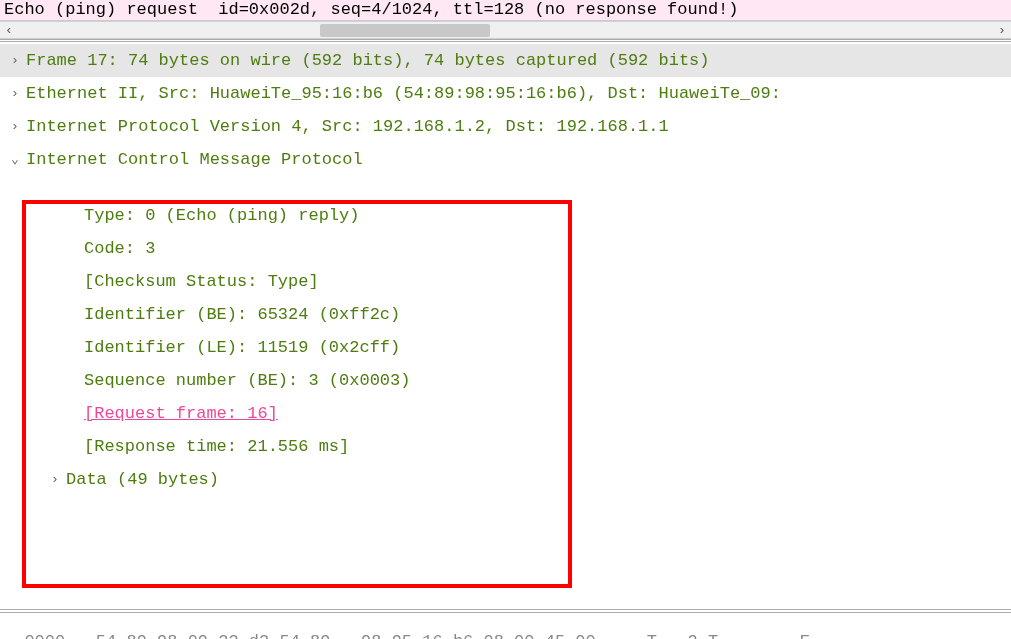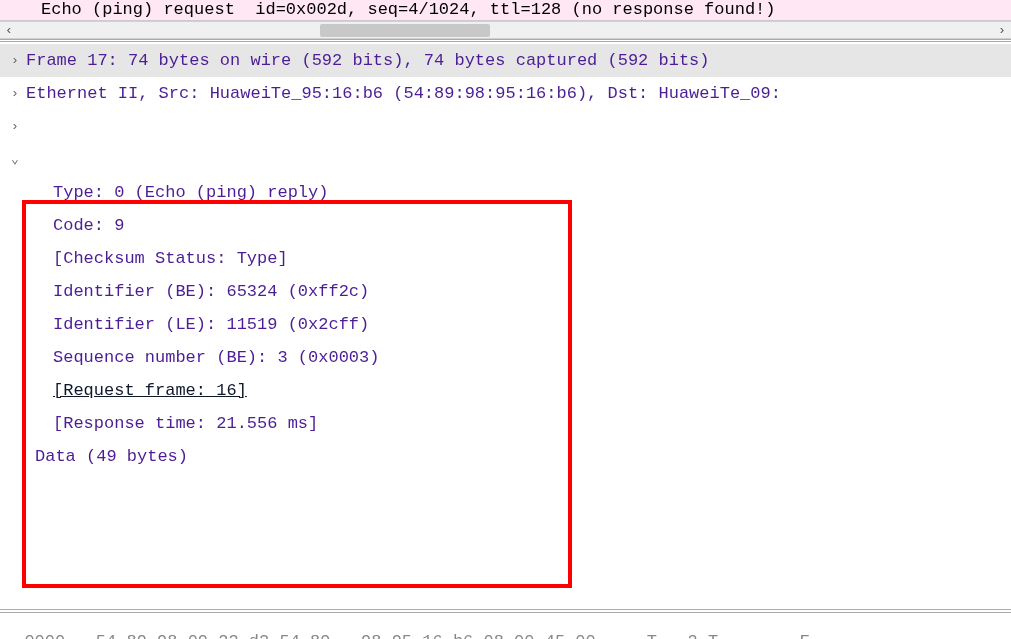--- a/index.html
+++ b/index.html
@@ -15,21 +15,20 @@
     .packet-list {
       background: #ffe8f4;
       padding: 0 4px;
       border-bottom: 1px solid #ccc;
     }
     .packet-row {
       white-space: pre;
       line-height: 20px;
       color: #000;
       overflow: hidden;
-      margin-left: 37px;
     }
     .hscroll {
       height: 18px;
       background: #f0f0f0;
       border-top: 1px solid #d0d0d0;
       border-bottom: 1px solid #d0d0d0;
       position: relative;
     }
     .hscroll-arrow-left, .hscroll-arrow-right {
       position: absolute;
@@ -76,27 +75,27 @@
     .expander {
       width: 22px;
       display: inline-flex;
       align-items: center;
       justify-content: center;
       color: #666;
       font-size: 13px;
       user-select: none;
     }
     .row-text {
-      color: #4c1d95;
+      color: #4d7c0f;
     }
-    .child-indent { padding-left: 13px; }
+    .child-indent { padding-left: 44px; margin-top: 23px; }
     .child-indent .tree-row { padding-left: 0; }
     .leaf-indent { padding-left: 40px; }
     .link-text {
-      color: #0f172a;
+      color: #ec4899;
       text-decoration: underline;
     }
     .red-box {
       position: absolute;
       border: 4px solid #ff0000;
       left: 22px;
       top: 200px;
       width: 550px;
       height: 388px;
       pointer-events: none;
@@ -143,30 +142,32 @@
   <div class="tree-row selected">
     <span class="expander">›</span>
     <span class="row-text">Frame 17: 74 bytes on wire (592 bits), 74 bytes captured (592 bits)</span>
   </div>
   <div class="tree-row">
     <span class="expander">›</span>
     <span class="row-text">Ethernet II, Src: HuaweiTe_95:16:b6 (54:89:98:95:16:b6), Dst: HuaweiTe_09:</span>
   </div>
   <div class="tree-row">
     <span class="expander">›</span>
+    <span class="row-text">Internet Protocol Version 4, Src: 192.168.1.2, Dst: 192.168.1.1</span>
   </div>
   <div class="tree-row">
     <span class="expander">⌄</span>
+    <span class="row-text">Internet Control Message Protocol</span>
   </div>
   <div class="child-indent">
     <div class="tree-row">
       <span class="leaf-indent row-text">Type: 0 (Echo (ping) reply)</span>
     </div>
     <div class="tree-row">
-      <span class="leaf-indent row-text">Code: 9</span>
+      <span class="leaf-indent row-text">Code: 3</span>
     </div>
     <div class="tree-row">
       <span class="leaf-indent row-text">[Checksum Status: Type]</span>
     </div>
     <div class="tree-row">
       <span class="leaf-indent row-text">Identifier (BE): 65324 (0xff2c)</span>
     </div>
     <div class="tree-row">
       <span class="leaf-indent row-text">Identifier (LE): 11519 (0x2cff)</span>
     </div>

